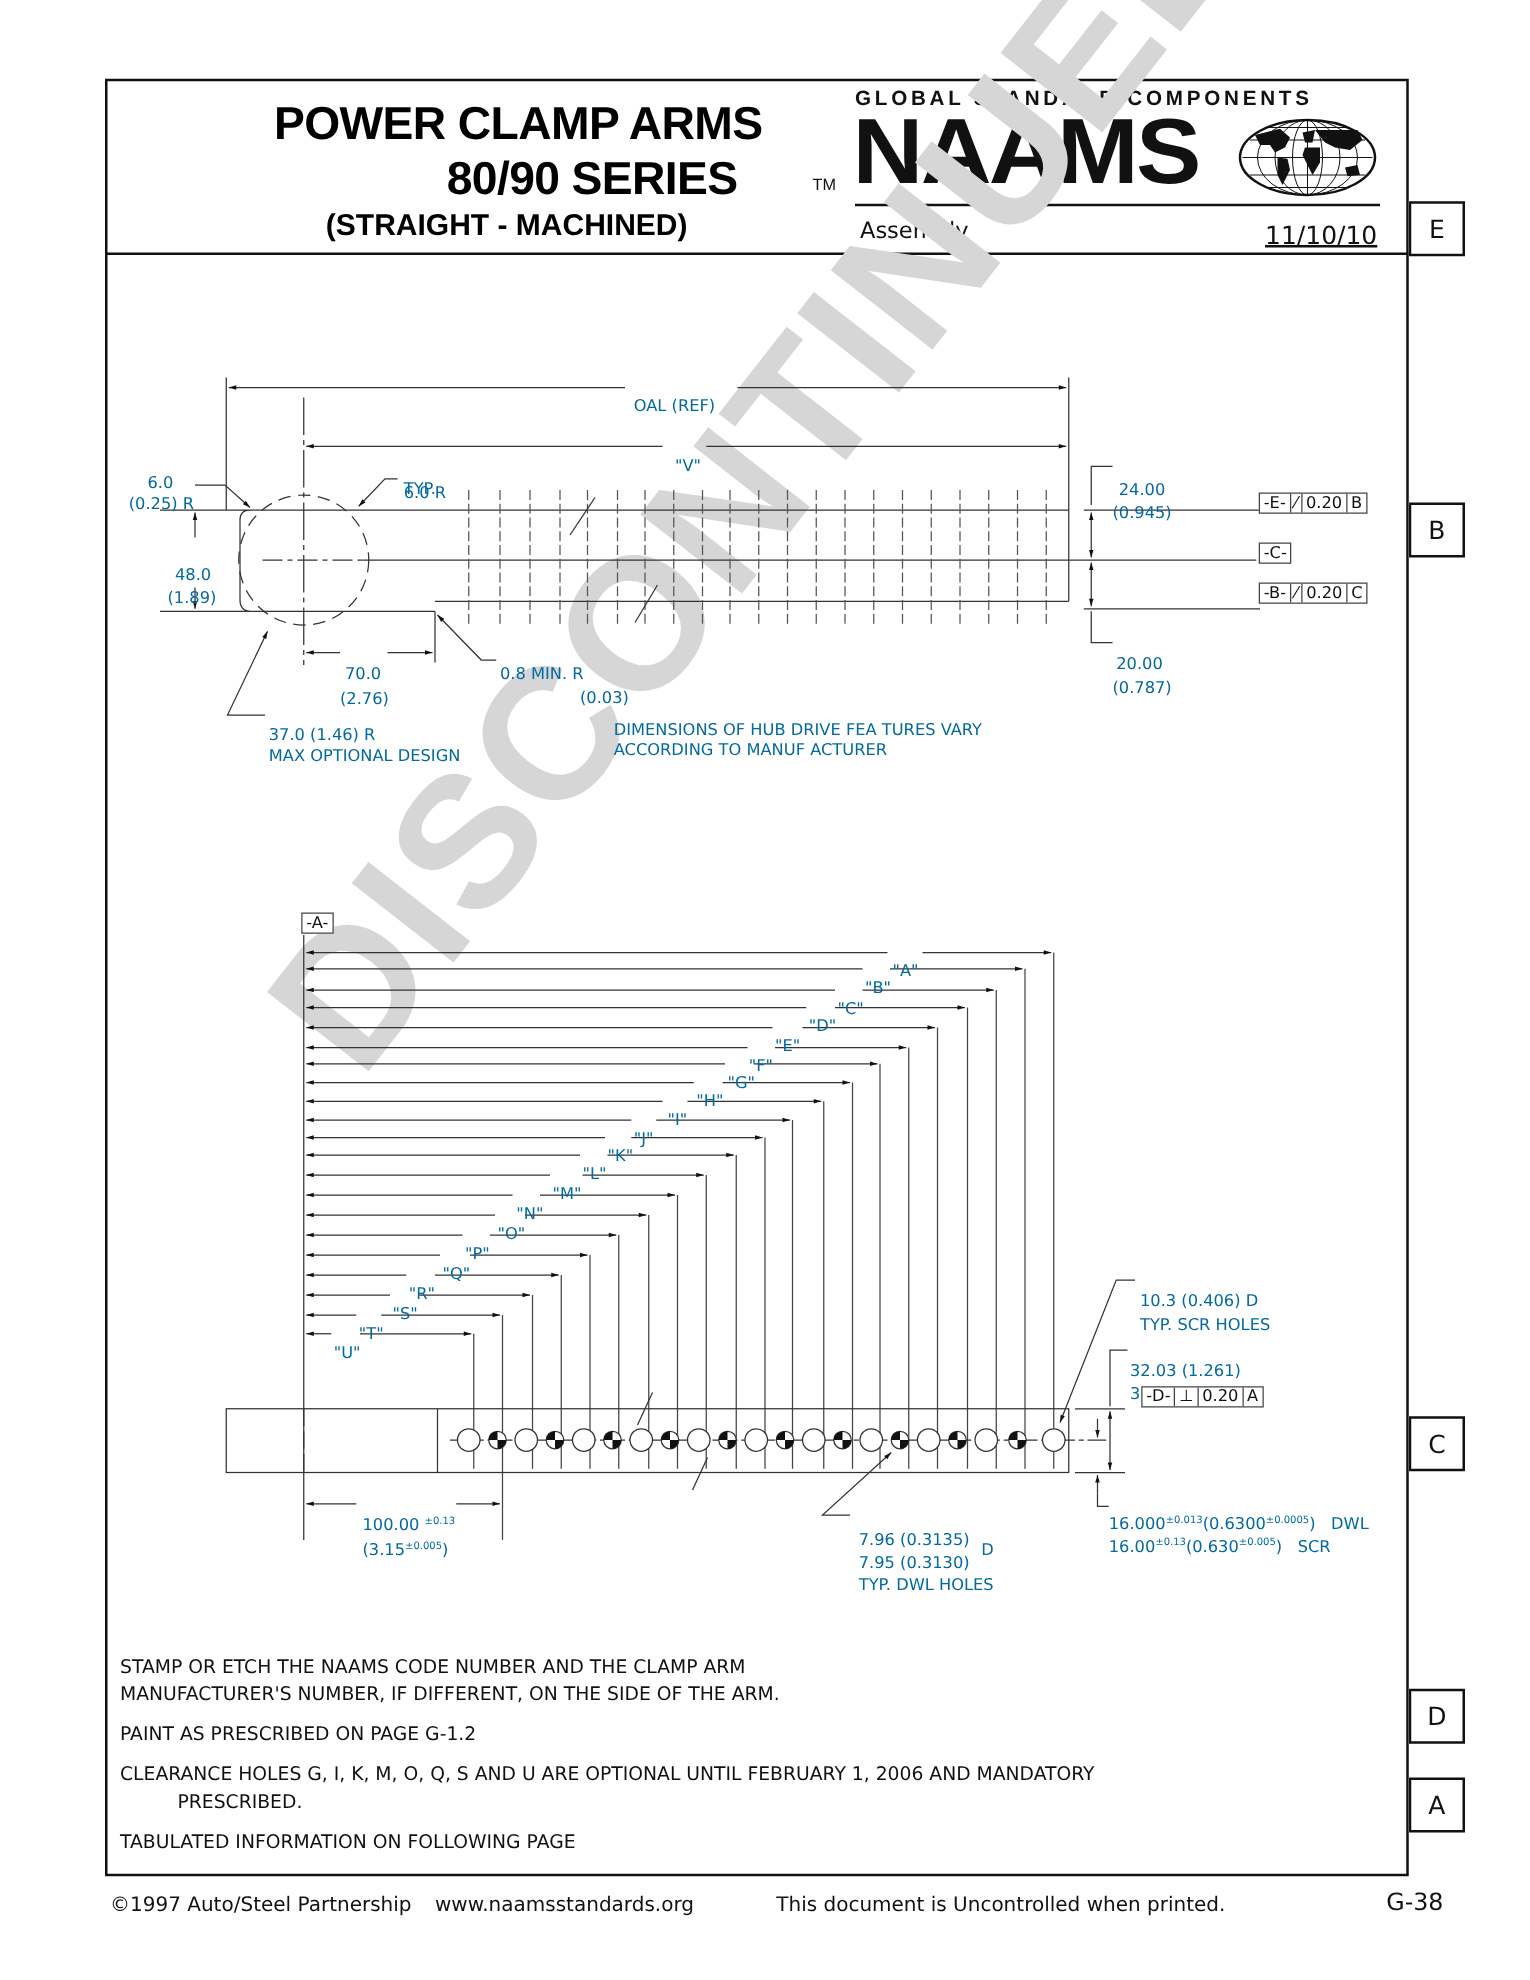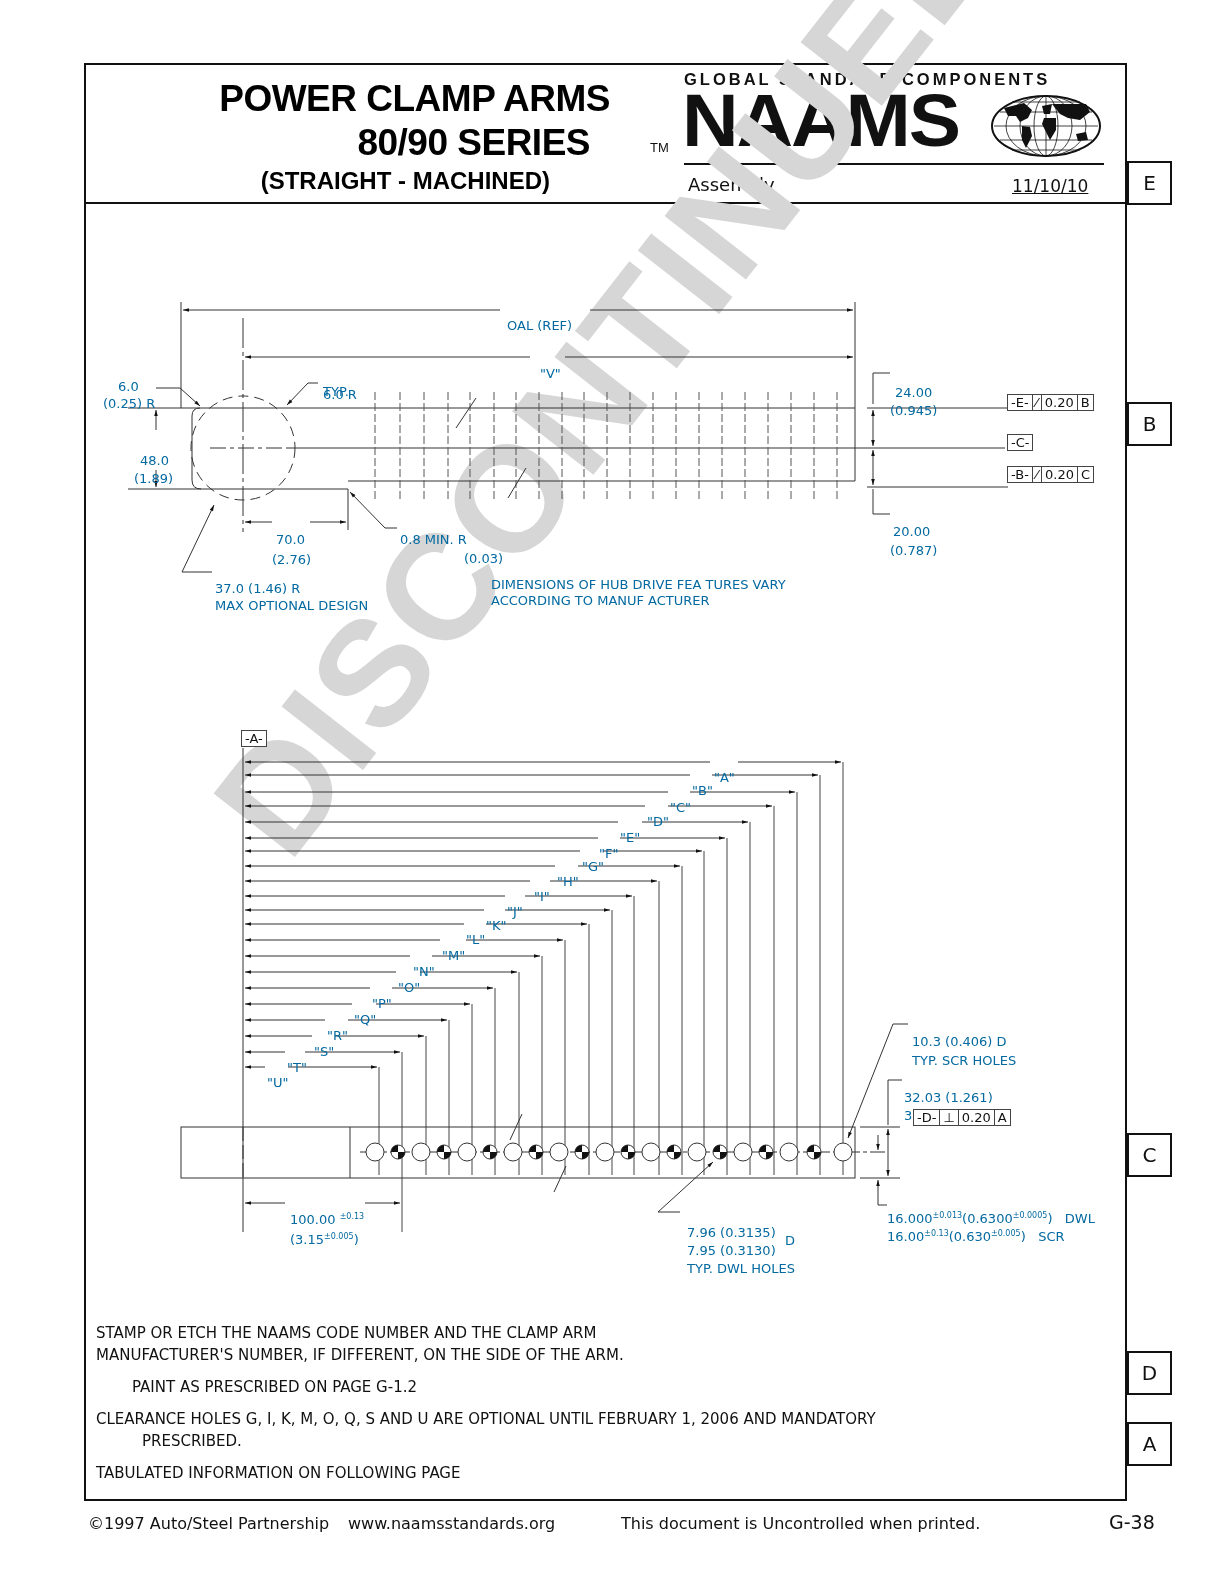--- a/index.html
+++ b/index.html
@@ -9,21 +9,21 @@
   .title{position:absolute;font-family:"Liberation Sans",sans-serif;font-weight:bold;color:#000;text-align:right;}
   .t1{left:160px;top:78px;width:450px;font-size:37px;letter-spacing:-0.5px;}
   .t2{left:200px;top:122px;width:390px;font-size:37px;letter-spacing:-0.5px;}
   .t3{left:200px;top:167px;width:350px;font-size:24px;}
   .tm{position:absolute;left:650px;top:140px;font-size:13px;font-family:"Liberation Sans",sans-serif;}
   .gsc{position:absolute;left:684px;top:70px;font-family:"Liberation Sans",sans-serif;font-weight:bold;font-size:16.5px;letter-spacing:3px;}
   .naams{position:absolute;left:682px;top:84px;font-family:"Liberation Sans",sans-serif;font-weight:bold;font-size:74px;line-height:74px;letter-spacing:-2px;transform:scaleX(1.06);transform-origin:left;}
   .globe{position:absolute;left:990px;top:94px;}
   .logo-rule{position:absolute;left:684px;top:163px;width:420px;height:2px;background:#111;}
   .assembly{position:absolute;left:688px;top:174px;font-size:18px;font-family:"DejaVu Sans",sans-serif;}
-  .date{position:absolute;left:1012px;top:176px;font-size:17px;font-family:"DejaVu Sans",sans-serif;text-decoration:underline;}
+  .date{position:absolute;left:1012px;top:176px;font-size:20px;font-family:"DejaVu Sans",sans-serif;text-decoration:underline;}
   .side-tab{position:absolute;left:1127px;width:45px;height:44px;border:2px solid #111;box-sizing:border-box;background:#fff;display:flex;align-items:center;justify-content:center;font-size:20px;font-family:"DejaVu Sans",sans-serif;}
   .lbl{position:absolute;font-size:13px;font-family:"DejaVu Sans",sans-serif;color:#0369a1;white-space:nowrap;line-height:1.25;margin-top:16px;}
   .note{position:absolute;left:96px;font-size:15px;font-family:"DejaVu Sans",sans-serif;line-height:22px;white-space:nowrap;}
   .footer{position:absolute;top:1514px;font-size:16px;font-family:"DejaVu Sans",sans-serif;white-space:nowrap;}
   .watermark{position:absolute;left:180px;top:780px;font-family:"Liberation Sans",sans-serif;font-weight:bold;font-size:150px;color:#d6d6d6;transform:rotate(-52deg);transform-origin:left top;letter-spacing:2px;white-space:nowrap;pointer-events:none;}
   svg.draw{position:absolute;left:0;top:0;}
   .fcf{position:absolute;display:flex;border:1px solid #444;font-size:13px;font-family:"DejaVu Sans",sans-serif;background:#fff;height:15px;line-height:15px;}
   .fcf span{border-right:1px solid #444;padding:0 3px;}
   .fcf span:last-child{border-right:none;}
   sup{font-size:8px;}
@@ -373,21 +373,21 @@
 
 <div class="lbl" style="left:887px;top:1195px;">
   <span>16.000</span><sup>±0.013</sup><span>(0.6300</span><sup>±0.0005</sup><span>)</span>&nbsp;&nbsp;&nbsp;<span>DWL</span>
 </div>
 <div class="lbl" style="left:887px;top:1213px;">
   <span>16.00</span><sup>±0.13</sup><span>(0.630</span><sup>±0.005</sup><span>)</span>&nbsp;&nbsp;&nbsp;<span>SCR</span>
 </div>
 
 <div class="note" style="top:1322px;">STAMP OR ETCH THE NAAMS CODE NUMBER AND THE CLAMP ARM</div>
 <div class="note" style="top:1344px;">MANUFACTURER'S NUMBER, IF DIFFERENT, ON THE SIDE OF THE ARM.</div>
-<div class="note" style="top:1376px;margin-left:36px;">PAINT AS PRESCRIBED ON PAGE G-1.2</div>
+<div class="note" style="top:1376px;">PAINT AS PRESCRIBED ON PAGE G-1.2</div>
 <div class="note" style="top:1408px;">CLEARANCE HOLES G, I, K, M, O, Q, S AND U ARE OPTIONAL UNTIL FEBRUARY 1, 2006 AND MANDATORY</div>
 <div class="note" style="top:1430px;left:142px;">PRESCRIBED.</div>
 <div class="note" style="top:1462px;">TABULATED INFORMATION ON FOLLOWING PAGE</div>
 
 <div class="footer" style="left:88px;">©1997 Auto/Steel Partnership</div>
 <div class="footer" style="left:348px;">www.naamsstandards.org</div>
 <div class="footer" style="left:621px;">This document is Uncontrolled when printed.</div>
 <div class="footer" style="left:1078px;font-size:19px;top:1511px;margin-left:31px;">G-38</div>
 
 </body></html>

